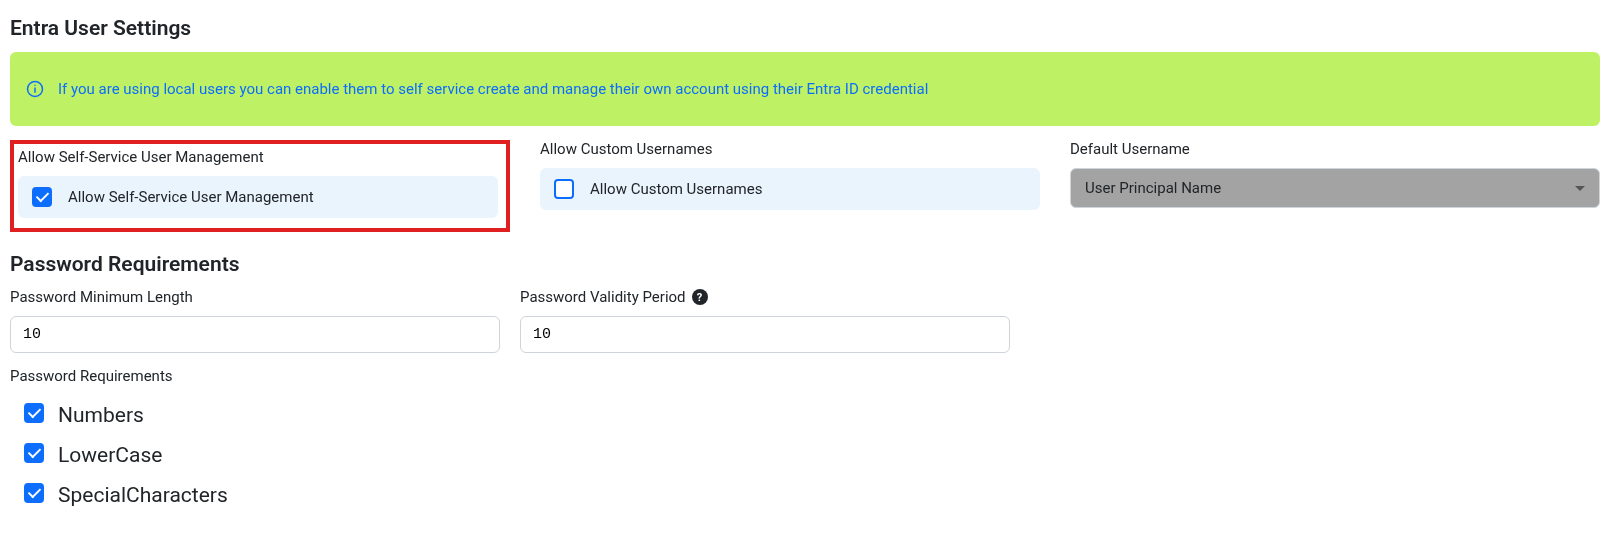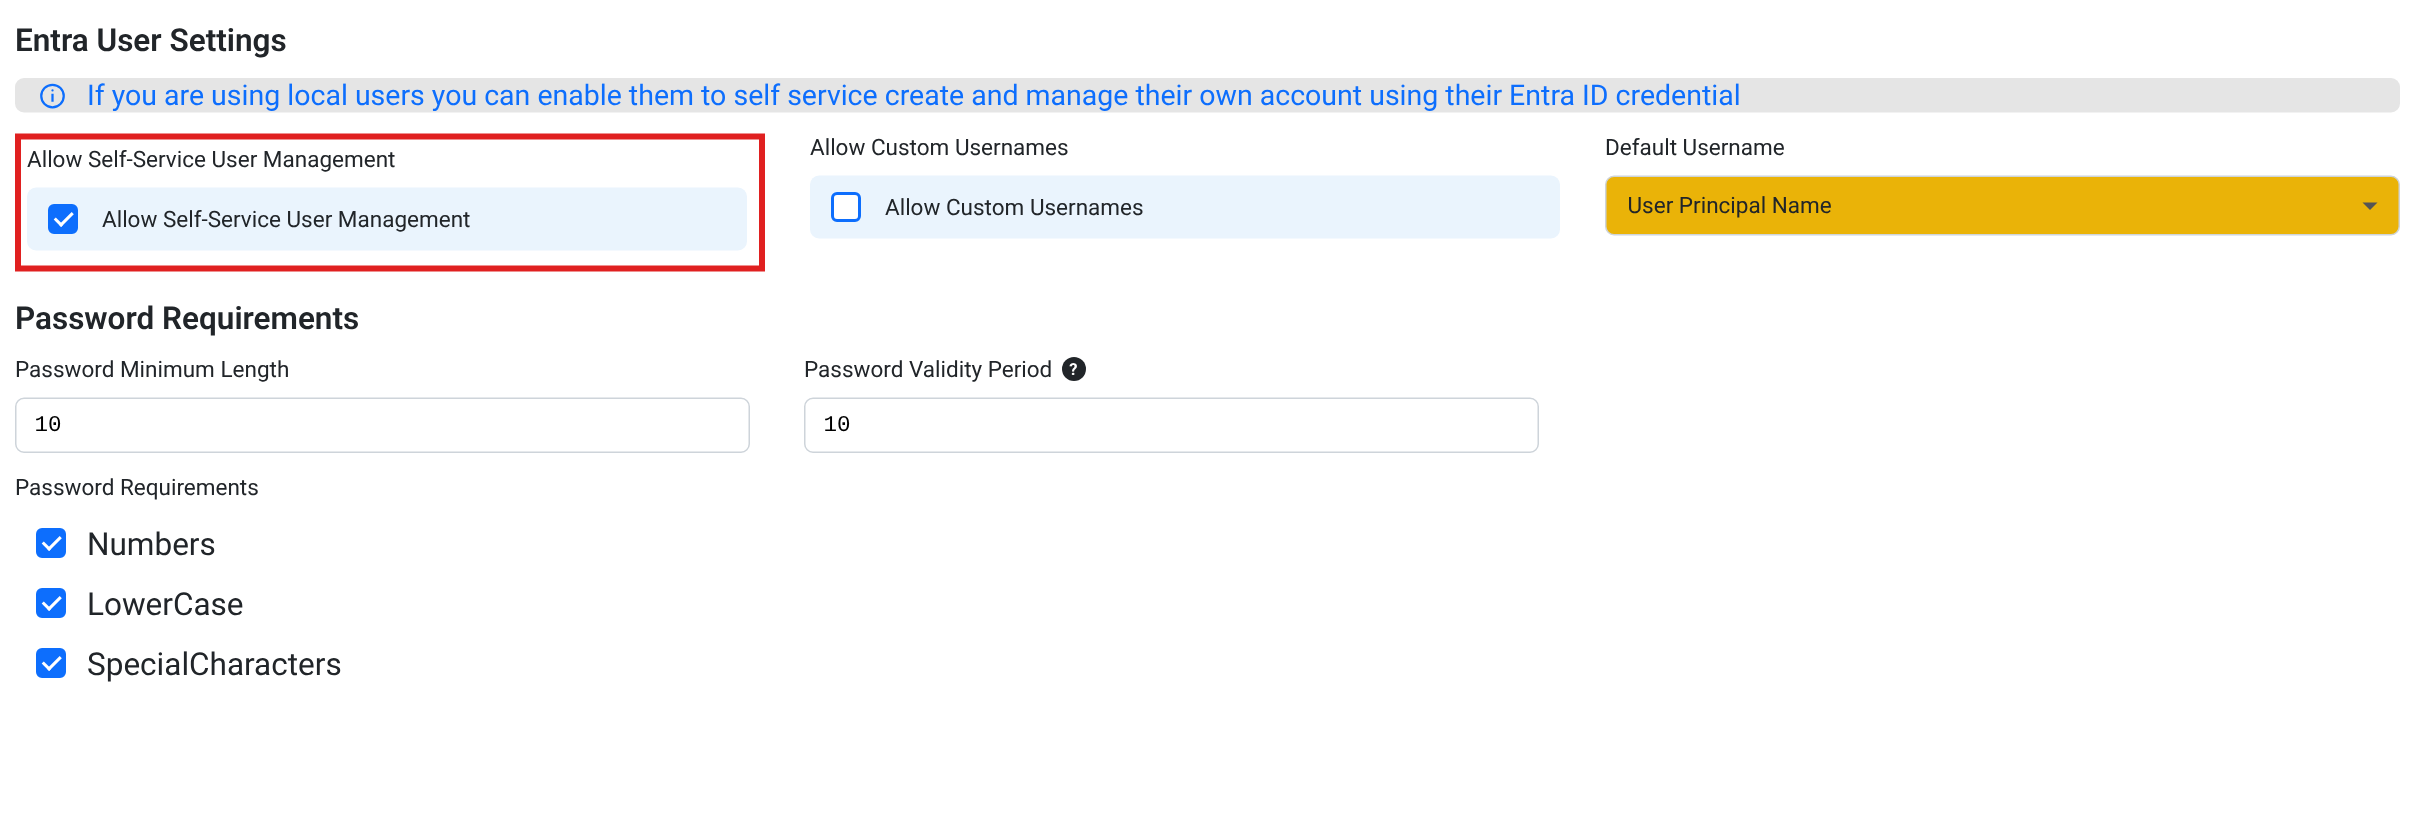--- a/index.html
+++ b/index.html
@@ -11,29 +11,29 @@
     color: #212529;
     background: #fff;
     width: 1610px;
   }
   h2.section-title {
     font-size: 21px;
     font-weight: 600;
     margin: 6px 0 12px 0;
   }
   .info-alert {
-    background: #e5e5e5;
-    border-radius: 6px;
-    padding: 0 16px;
+    background: #bef264;
+    border-radius: 6px;
+    padding: 28px 16px;
     display: flex;
     align-items: center;
     gap: 14px;
     margin-bottom: 14px;
     color: #0d6efd;
-    font-size: 19px;
+    font-size: 15px;
   }
   .info-icon-svg { flex: 0 0 auto; display:block; }
   .row {
     display: flex;
     gap: 30px;
     align-items: flex-start;
     margin-bottom: 20px;
   }
   .col {
     flex: 1 1 0;
@@ -85,37 +85,37 @@
   }
   .select-box {
     border: 1px solid #ced4da;
     border-radius: 6px;
     padding: 10px 14px;
     display: flex;
     align-items: center;
     justify-content: space-between;
     cursor: pointer;
     font-size: 15px;
-    background: #eab308;
+    background: #a3a3a3;
   }
   .caret-down {
     width: 0; height: 0;
     border-left: 5px solid transparent;
     border-right: 5px solid transparent;
     border-top: 5px solid #555;
   }
   .text-input {
     width: 100%;
     border: 1px solid #ced4da;
     border-radius: 6px;
     padding: 9px 12px;
     font-size: 15px;
     font-family: Liberation Mono, monospace;
   }
-  .num-row { display:flex; gap:36px; margin-bottom: 14px;}
+  .num-row { display:flex; gap:20px; margin-bottom: 14px;}
   .num-col { flex: 0 0 490px; }
   .num-col2 { flex: 0 0 490px; }
   .req-list { padding-left: 14px; }
   .req-item {
     display: flex;
     align-items: flex-start;
     gap: 14px;
     padding: 8px 0;
     font-size: 21px;
   }

